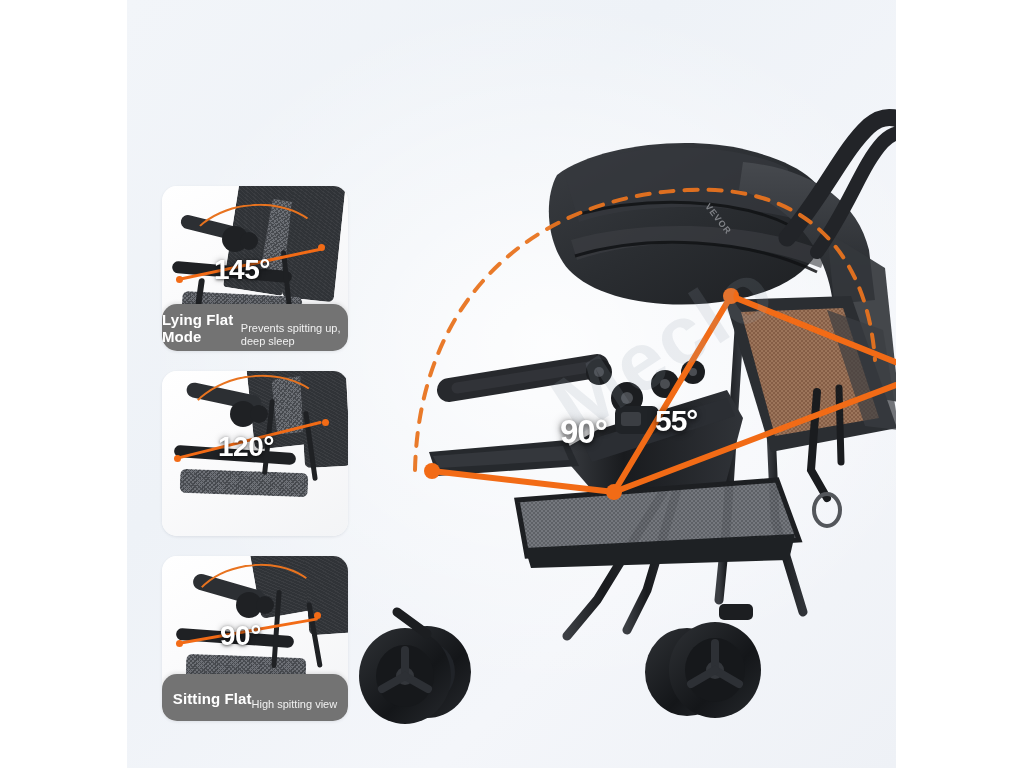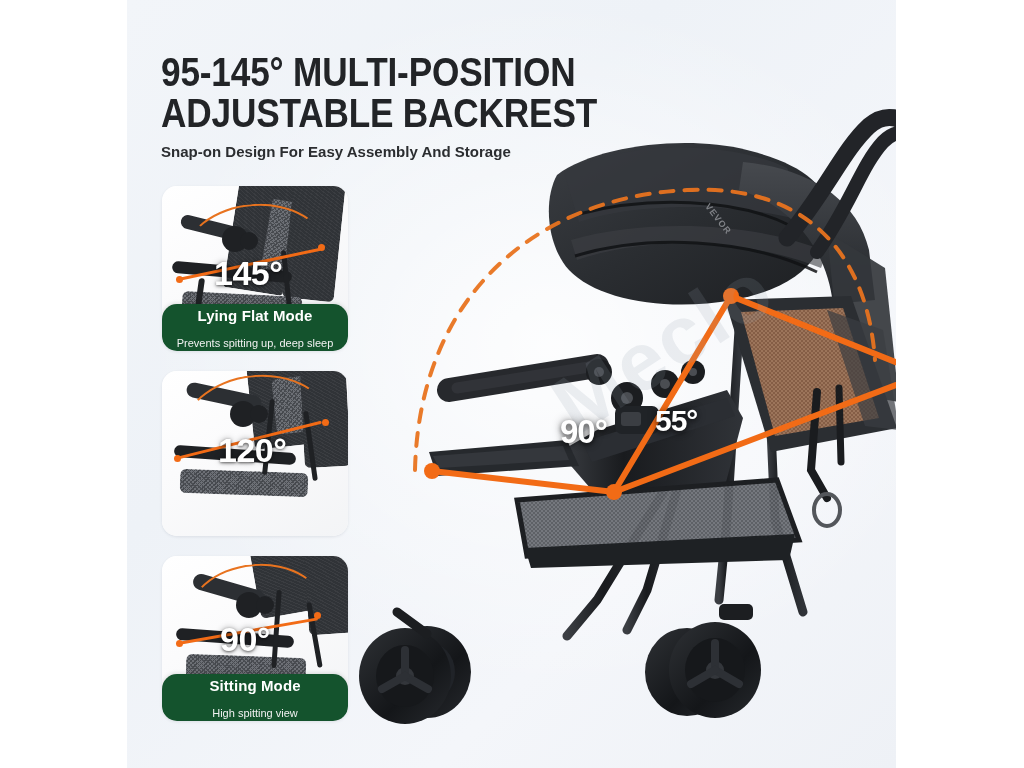--- a/index.html
+++ b/index.html
@@ -63,28 +63,28 @@
   .tb.fabric{
     background:
       repeating-linear-gradient(32deg,rgba(255,255,255,.05) 0 1px,transparent 1px 3px),
       #303337;
   }
   .tarc{position:absolute;border:2px solid #e8731f;border-radius:50%;border-color:#e8731f transparent transparent transparent;}
   .tline{position:absolute;height:3px;background:#f26b16;border-radius:2px;transform-origin:left center;}
   .tdot{position:absolute;width:7px;height:7px;border-radius:50%;background:#f26b16;}
   .tangle{
     position:absolute;font-weight:700;color:#ffffff;
-    font-size:34px;letter-spacing:-.5px;
+    font-size:28px;letter-spacing:-.5px;
     text-shadow:0 1px 3px rgba(0,0,0,.55),0 0 6px rgba(0,0,0,.35);
     white-space:nowrap;
   }
   .card-label{
     position:absolute;left:0;right:0;bottom:-1px;height:48px;
-    background:#14532d;border-radius:15px;
-    display:flex;flex-direction:column;align-items:center;justify-content:center;
+    background:#737373;border-radius:15px;
+    display:flex;flex-direction:row;align-items:center;justify-content:center;
     box-shadow:0 -1px 4px rgba(0,0,0,.12);
   }
   .card-title{color:#fff;font-weight:700;font-size:15px;line-height:17px;letter-spacing:.1px;}
   .card-sub{color:#f1f1f1;font-weight:400;font-size:11px;line-height:13px;margin-top:13px;}
 
   
   #hero{position:absolute;left:127px;top:0;width:769px;height:768px;z-index:10;}
   #hero svg{display:block;}
   .wm{
     position:absolute;left:415px;top:300px;
@@ -277,25 +277,20 @@
       </g>
     </svg>
 
     <div class="wm">Meclo</div>
     <div id="vevor">VEVOR</div>
   </div>
 
   <div class="ang-main" id="ang90">90°</div>
   <div class="ang-main" id="ang55">55°</div>
 
-  <div id="headline">
-    <div class="h-line">95-145° MULTI-POSITION</div>
-    <div class="h-line">ADJUSTABLE BACKREST</div>
-    <div id="subhead">Snap-on Design For Easy Assembly And Storage</div>
-  </div>
 
   <div class="card" id="card0">
     <div class="card-photo">
       <div class="card-bg"></div>
       <div class="tb fabric" style="left:70px;top:-14px;width:60px;height:120px;transform:rotate(9deg);border-radius:4px;"></div>
       <div class="tb mesh" style="left:104px;top:16px;width:46px;height:74px;transform:rotate(10deg);border-radius:3px;"></div>
       <div class="tb fabric" style="left:126px;top:-10px;width:52px;height:124px;transform:rotate(6deg);"></div>
       <div class="tb soft" style="left:18px;top:36px;width:72px;height:14px;border-radius:8px;transform:rotate(14deg);"></div>
       <div class="tb" style="left:10px;top:80px;width:120px;height:12px;border-radius:7px;transform:rotate(5deg);"></div>
       <div class="tb" style="left:60px;top:40px;width:26px;height:26px;border-radius:50%;"></div>
@@ -348,18 +343,18 @@
       <div class="tb mesh" style="left:24px;top:100px;width:120px;height:24px;transform:rotate(2deg);"></div>
       <div class="tb" style="left:112px;top:34px;width:5px;height:78px;transform:rotate(4deg);"></div>
       <div class="tb" style="left:150px;top:46px;width:5px;height:66px;transform:rotate(-10deg);"></div>
       <div class="tarc" style="left:24px;top:8px;width:138px;height:102px;transform:rotate(-5deg);"></div>
       <div class="tline" style="left:16px;top:86px;width:142px;transform:rotate(-10deg);"></div>
       <div class="tdot" style="left:14px;top:84px;"></div>
       <div class="tdot" style="left:152px;top:56px;"></div>
       <div class="tangle" style="left:58px;top:64px;">90°</div>
     </div>
     <div class="card-label">
-      <div class="card-title">Sitting Mode</div>
+      <div class="card-title">Sitting Flat</div>
       <div class="card-sub">High spitting view</div>
     </div>
   </div>
 
 </div>
 
 </body></html>

